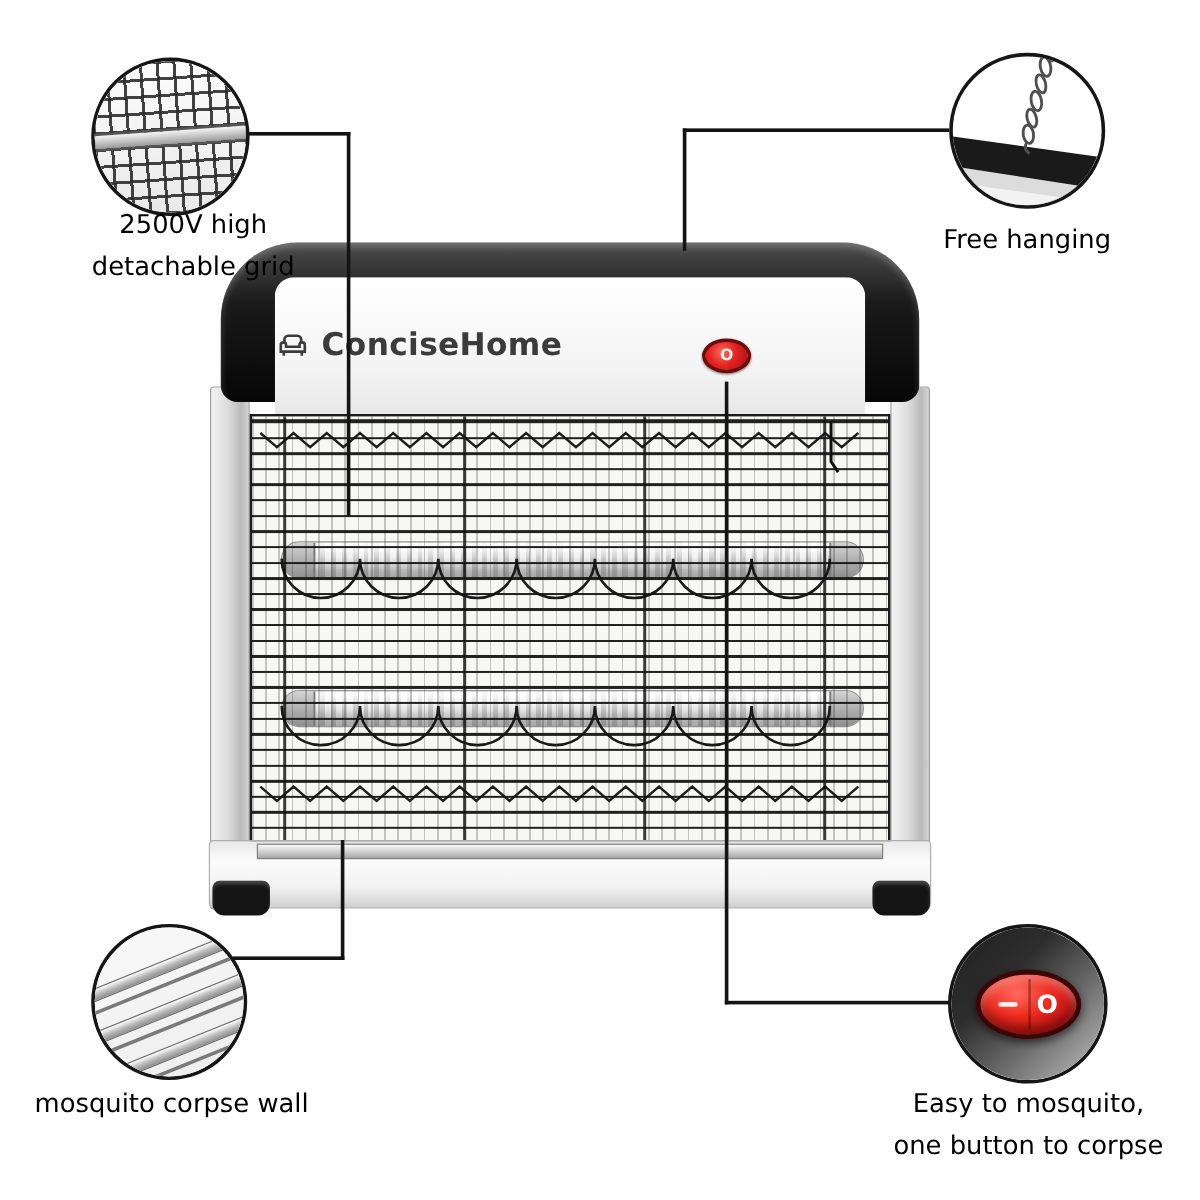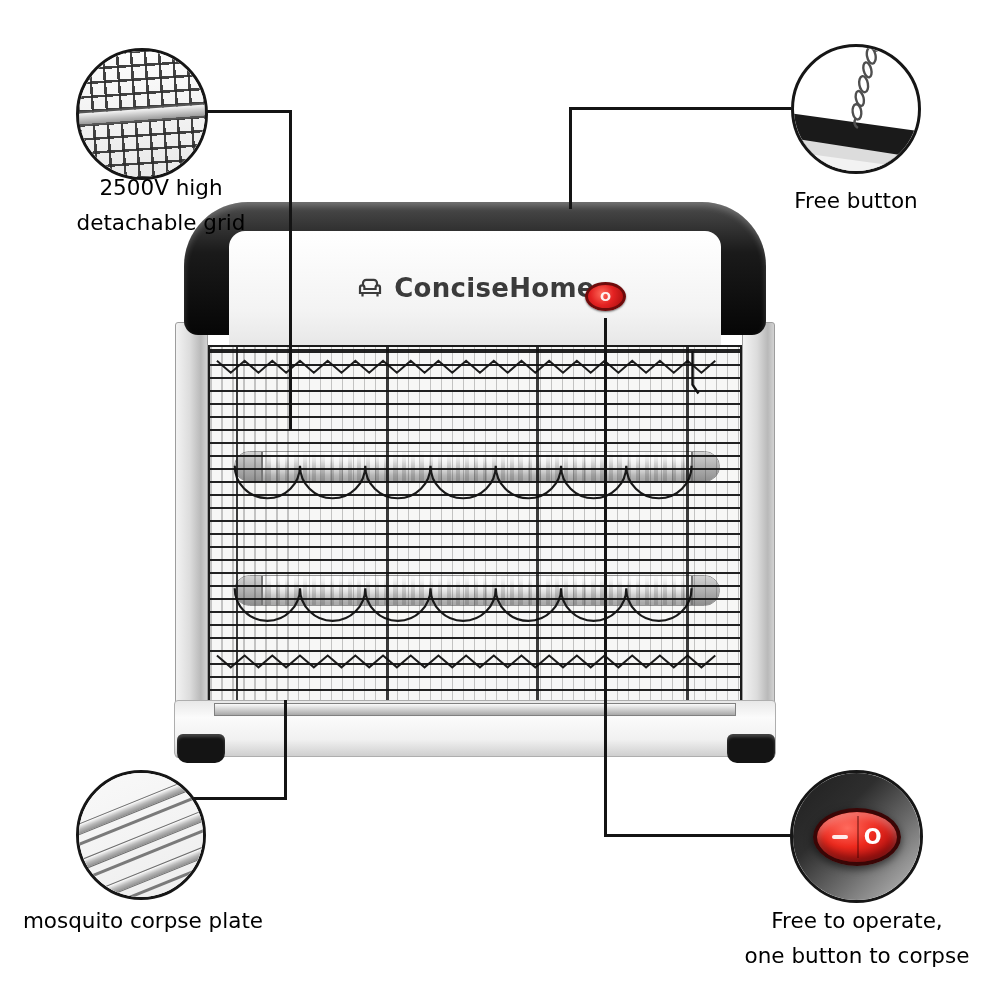--- a/index.html
+++ b/index.html
@@ -5,21 +5,21 @@
   *{margin:0;padding:0;box-sizing:border-box;}
   body{background:#fff;font-family:"DejaVu Sans", sans-serif;}
   .canvas{position:relative;width:1000px;height:1000px;margin:0 auto;background:#fff;overflow:hidden;}
 
   
   .rail{position:absolute;top:322px;width:33px;height:436px;background:linear-gradient(90deg,#f3f3f3,#dcdcdc 45%,#b9b9b9 80%,#d2d2d2);border:1px solid #9d9d9d;border-radius:3px;}
   .rail-left{left:175px;} .rail-right{left:742px;}
 
   .handle{position:absolute;left:184px;top:202px;width:582px;height:133px;border-radius:64px 64px 14px 14px;background:linear-gradient(180deg,#4d4d4d 0%,#1a1a1a 38%,#060606 100%);box-shadow:inset 0 4px 6px rgba(255,255,255,.22);}
   .top-panel{position:absolute;left:229px;top:231px;width:492px;height:117px;background:linear-gradient(180deg,#fff,#f3f3f3 70%,#e7e7e7);border-radius:16px 16px 0 0;border-bottom:2px solid #c9c9c9;}
-  .brand-row{position:absolute;left:229px;top:268px;width:492px;height:40px;display:flex;align-items:center;justify-content:center;gap:9px;color:#3b3b3b;font-size:26px;font-weight:bold;letter-spacing:.3px;}
+  .brand-row{position:absolute;left:229px;top:268px;width:492px;height:40px;display:flex;align-items:center;gap:9px;color:#3b3b3b;font-size:26px;font-weight:bold;letter-spacing:.3px;}
   .switch-top{position:absolute;left:585px;top:282px;width:41px;height:29px;border-radius:50%;background:radial-gradient(circle at 40% 38%,#ff6a5a 0%,#e32222 45%,#a30d0d 100%);border:3px solid #6e0b0b;box-shadow:0 1px 2px rgba(0,0,0,.5);display:flex;align-items:center;justify-content:center;}
   .switch-top span{color:rgba(255,255,255,.92);font-size:13px;font-weight:bold;}
 
   .cage{position:absolute;left:208px;top:345px;width:534px;height:357px;background:#f7f7f6;border:2px solid #1c1c1c;}
   .tube{position:absolute;left:24px;width:486px;height:31px;border-radius:16px;background:repeating-linear-gradient(90deg,#f1f1f1 0 5px,#c9c9c9 5px 9px);border:1px solid #949494;box-shadow:inset 0 9px 9px rgba(255,255,255,.9),inset 0 -9px 11px rgba(70,70,70,.45);}
   .tube::before,.tube::after{content:"";position:absolute;top:0;width:26px;height:100%;background:linear-gradient(180deg,#d3d3d3,#8f8f8f);}
   .tube::before{left:0;border-radius:16px 0 0 16px;border-right:2px solid #777;}
   .tube::after{right:0;border-radius:0 16px 16px 0;border-left:2px solid #777;}
   .tube-upper{top:104px;} .tube-lower{top:228px;}
   .guards{position:absolute;inset:0;width:100%;height:100%;}
@@ -173,23 +173,23 @@
       <div class="on-mark"></div>
       <div class="off-mark">O</div>
     </div>
   </div>
 
   <div class="label lab-tl">
     <div>2500V high</div>
     <div>detachable grid</div>
   </div>
   <div class="label lab-tr">
-    <div>Free button</div>
+    <div>Free hanging</div>
   </div>
   <div class="label lab-bl">
-    <div>mosquito corpse plate</div>
+    <div>mosquito corpse wall</div>
   </div>
   <div class="label lab-br">
-    <div>Free to operate,</div>
+    <div>Easy to mosquito,</div>
     <div>one button to corpse</div>
   </div>
 
 </div>
 
 </body></html>

